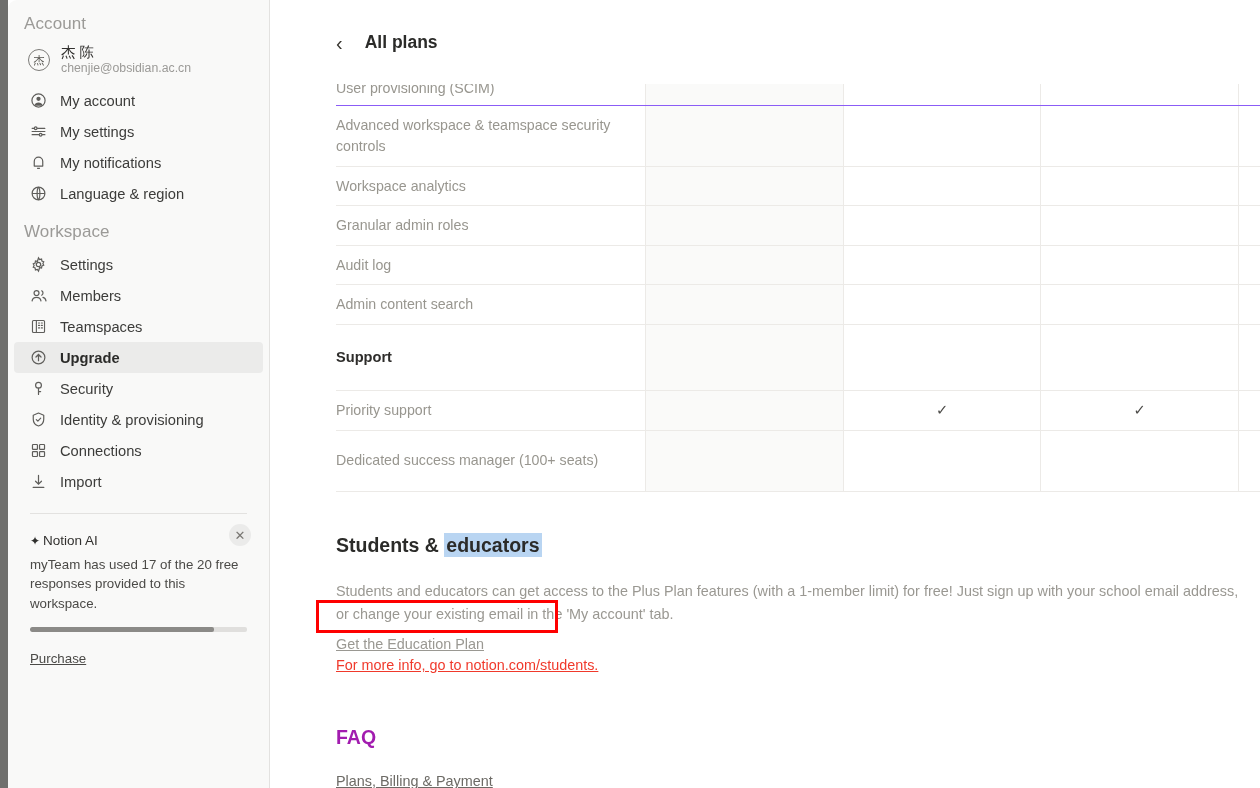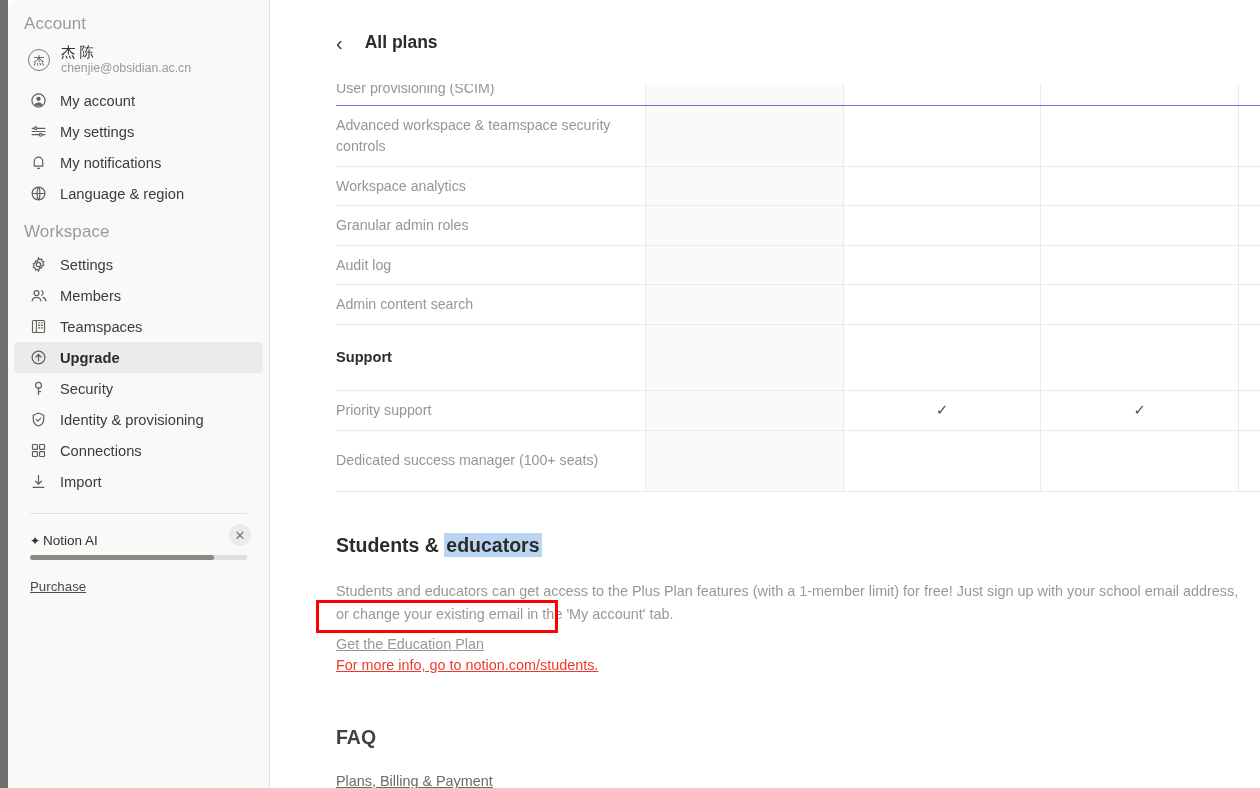--- a/index.html
+++ b/index.html
@@ -291,21 +291,21 @@
     border: 3px solid #fe0000;
     pointer-events: none;
     z-index: 30;
   }
 
   
   .faq { margin-top: 52px; }
   .faq-h {
     font-size: 19.5px;
     font-weight: bold;
-    color: #404040;
+    color: #a21caf;
     margin-bottom: 23px;
   }
   .faq-link {
     font-size: 14.4px;
     color: #6c6a65;
     text-decoration: underline;
     cursor: pointer;
     display: inline-block;
   }
 </style>
@@ -459,20 +459,21 @@
     </div>
 
     <div class="sb-divider"></div>
 
     <div class="ai-card">
       <div class="ai-close">✕</div>
       <div class="ai-title">
         <span class="spark">✦</span>
         <span>Notion AI</span>
       </div>
+      <div class="ai-desc">myTeam has used 17 of the 20 free responses provided to this workspace.</div>
       <div class="ai-progress">
         <div class="ai-progress-fill" id="ai-fill" style="width: 85%;"></div>
       </div>
       <div class="ai-purchase">Purchase</div>
     </div>
 
   </aside>
 
   <main class="main">
 

